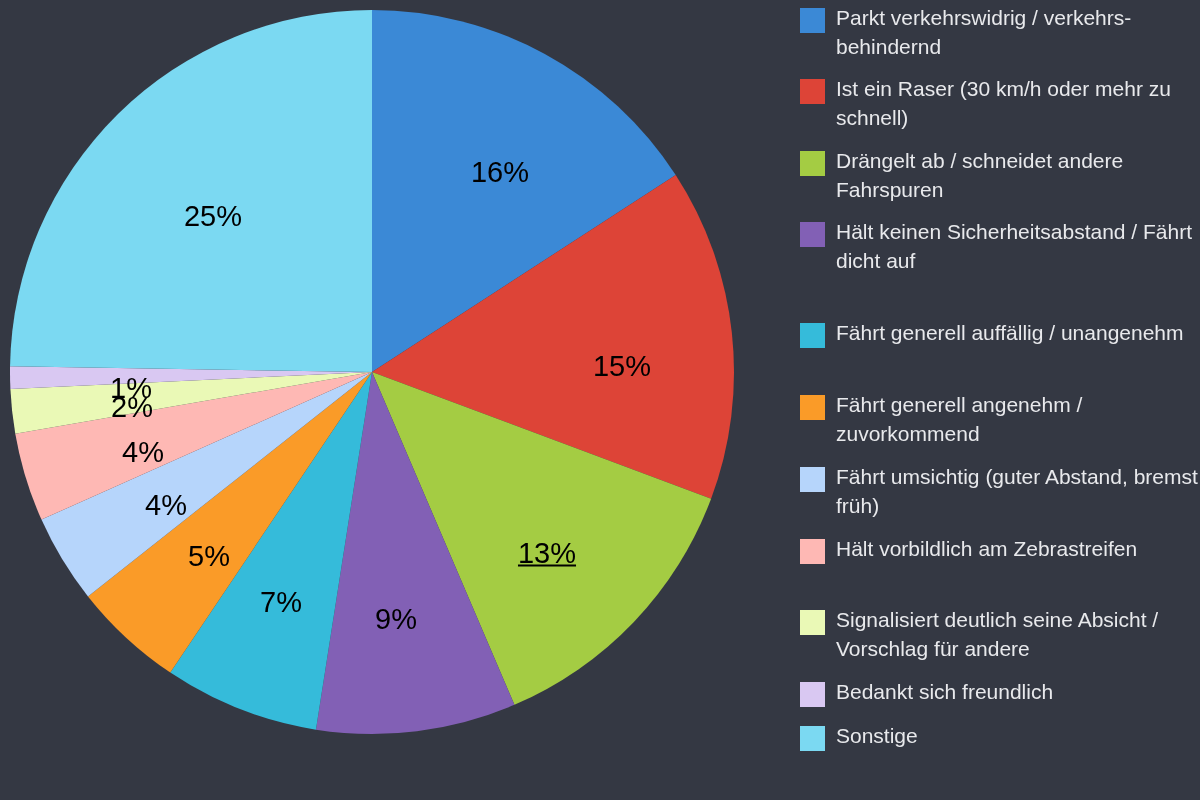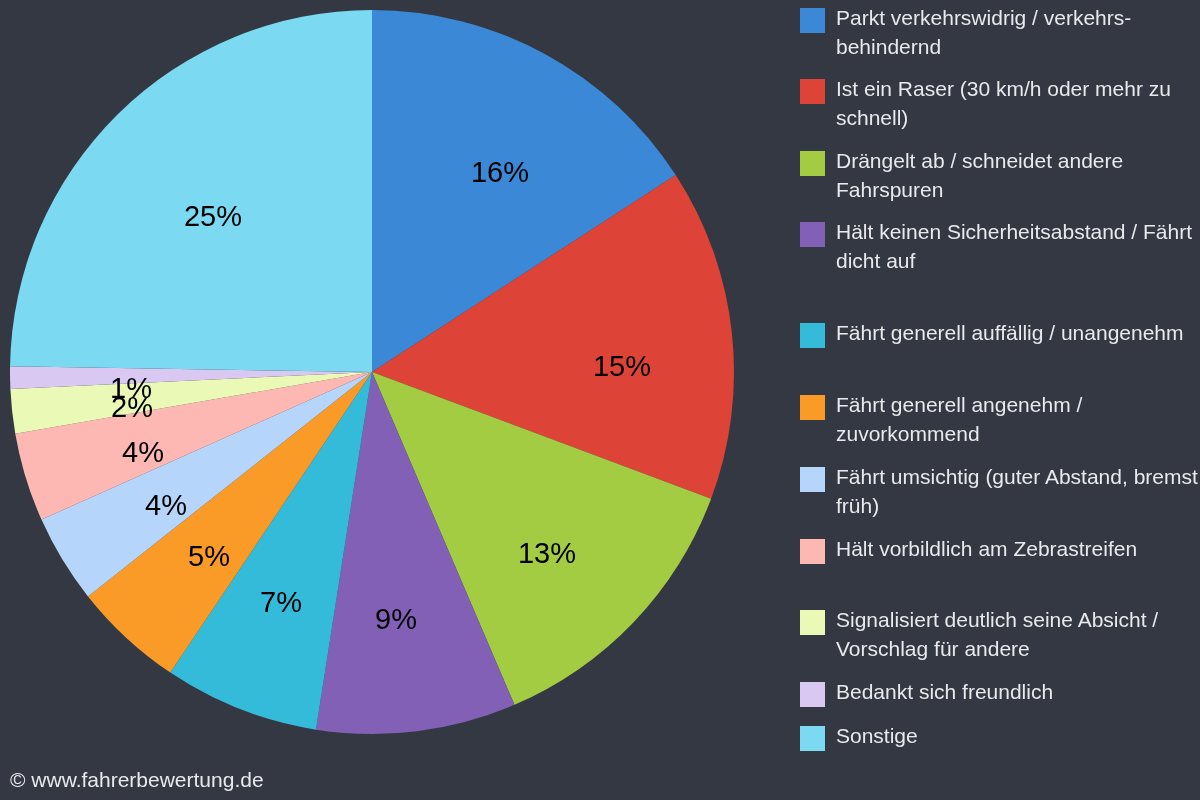--- a/index.html
+++ b/index.html
@@ -99,21 +99,21 @@
         <path d="M 372 372 L 170.30 672.60 A 362 362 0 0 1 87.98 596.44 Z" fill="#fa9b28"></path>
         <path d="M 372 372 L 87.98 596.44 A 362 362 0 0 1 41.45 519.58 Z" fill="#b6d5fb"></path>
         <path d="M 372 372 L 41.45 519.58 A 362 362 0 0 1 15.28 433.63 Z" fill="#feb8b4"></path>
         <path d="M 372 372 L 15.28 433.63 A 362 362 0 0 1 10.39 388.88 Z" fill="#eaf9b6"></path>
         <path d="M 372 372 L 10.39 388.88 A 362 362 0 0 1 10.04 366.37 Z" fill="#d9c8f2"></path>
         <path d="M 372 372 L 10.04 366.37 A 362 362 0 0 1 372.00 10.00 Z" fill="#7bd9f2"></path>
       </svg>
     <div id="pie-labels">
         <div class="slice-label" style="left: 500px; top: 172px;">16%</div>
         <div class="slice-label" style="left: 622px; top: 366px;">15%</div>
-        <div class="slice-label" style="left: 547px; top: 553px;">13%</div>
+        <div class="slice-label" style="left: 547px; top: 553px; text-decoration: underline;">13%</div>
         <div class="slice-label" style="left: 396px; top: 619px;">9%</div>
         <div class="slice-label" style="left: 281px; top: 602px;">7%</div>
         <div class="slice-label" style="left: 209px; top: 556px;">5%</div>
         <div class="slice-label" style="left: 166px; top: 505px;">4%</div>
         <div class="slice-label" style="left: 143px; top: 452px;">4%</div>
         <div class="slice-label" style="left: 132px; top: 407px;">2%</div>
         <div class="slice-label" style="left: 131px; top: 388px;">1%</div>
         <div class="slice-label" style="left: 213px; top: 216px;">25%</div>
       </div>
   </div>
@@ -158,15 +158,14 @@
       <div class="legend-item" style="top: 679px;">
         <span class="legend-swatch" style="background: rgb(217, 200, 242);"></span>
         <span class="legend-label">Bedankt sich freundlich</span>
       </div>
       <div class="legend-item" style="top: 723px;">
         <span class="legend-swatch" style="background: rgb(123, 217, 242);"></span>
         <span class="legend-label">Sonstige</span>
       </div>
     </div>
 
-  <div id="footer">© www.fahrerbewertung.de</div>
 
 </div>
 
 </body></html>

